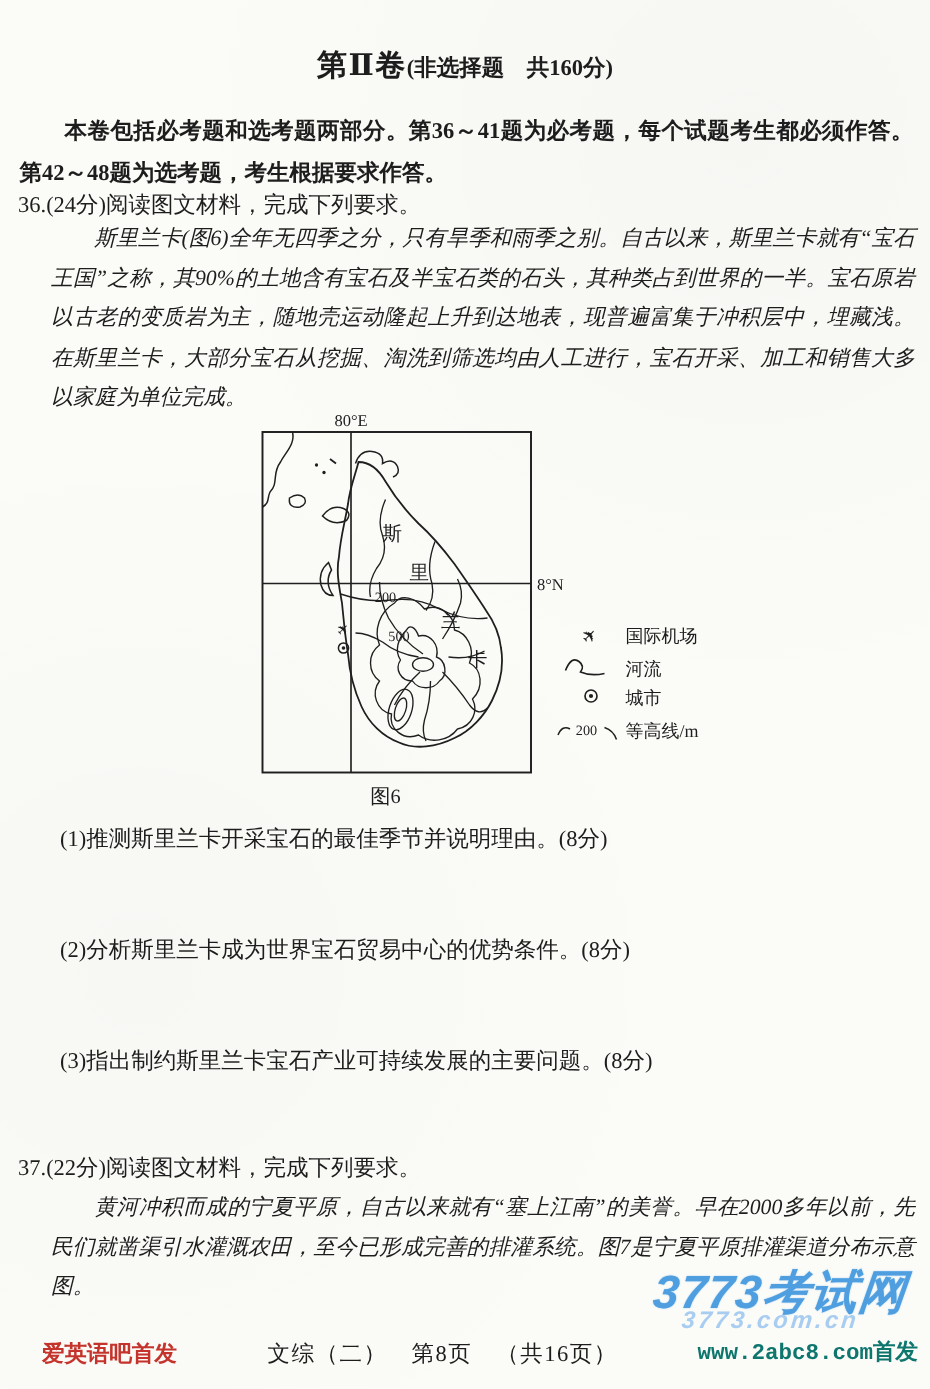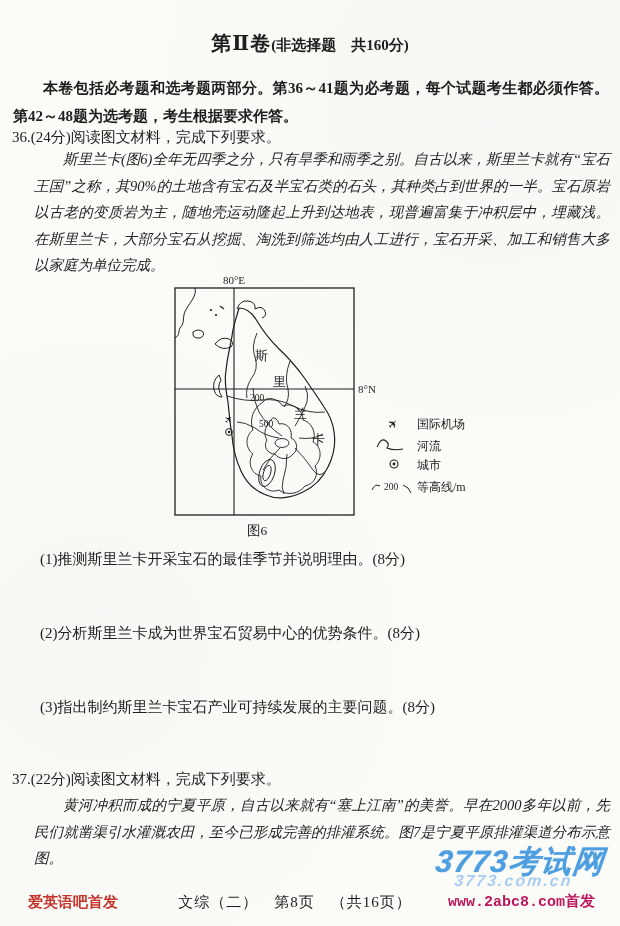--- a/index.html
+++ b/index.html
@@ -54,22 +54,22 @@
   .footer-left{
     top:893px;left:28px;
     color:#c5342c;font-size:15px;font-weight:bold;
     font-family:"Liberation Sans","DejaVu Sans",sans-serif;
   }
   .footer-center{
     top:893px;left:160px;width:270px;text-align:center;
     font-size:15px;letter-spacing:1px;white-space:nowrap;
   }
   .footer-right{
-    top:892px;right:25px;
-    color:#be185d;font-size:15px;font-weight:bold;
+    top:892px;right:8px;
+    color:#0f766e;font-size:15px;font-weight:bold;
     font-family:"Liberation Mono","DejaVu Sans Mono",monospace;
     z-index:3;
   }
   .watermark{
     top:846px;right:16px;text-align:right;
     font-family:"Liberation Sans","DejaVu Sans",sans-serif;
     font-style:italic;font-weight:bold;
     transform:skewX(-6deg);
     z-index:2;line-height:1;
   }

